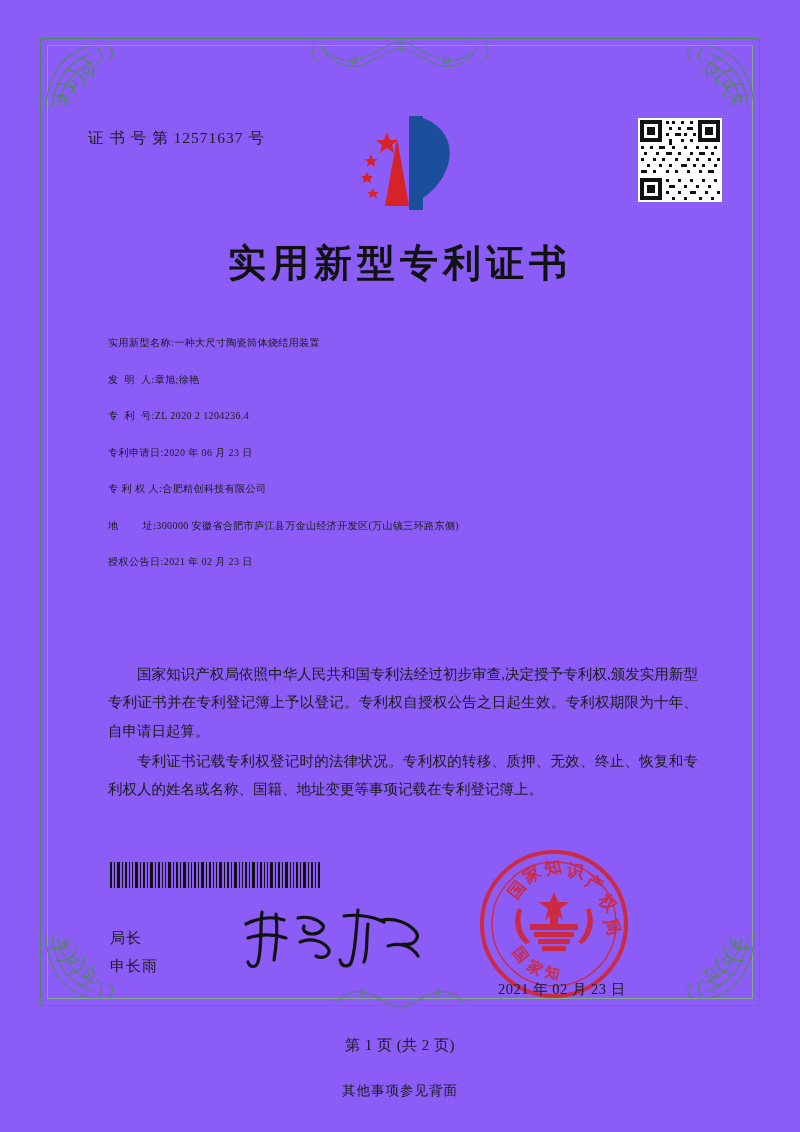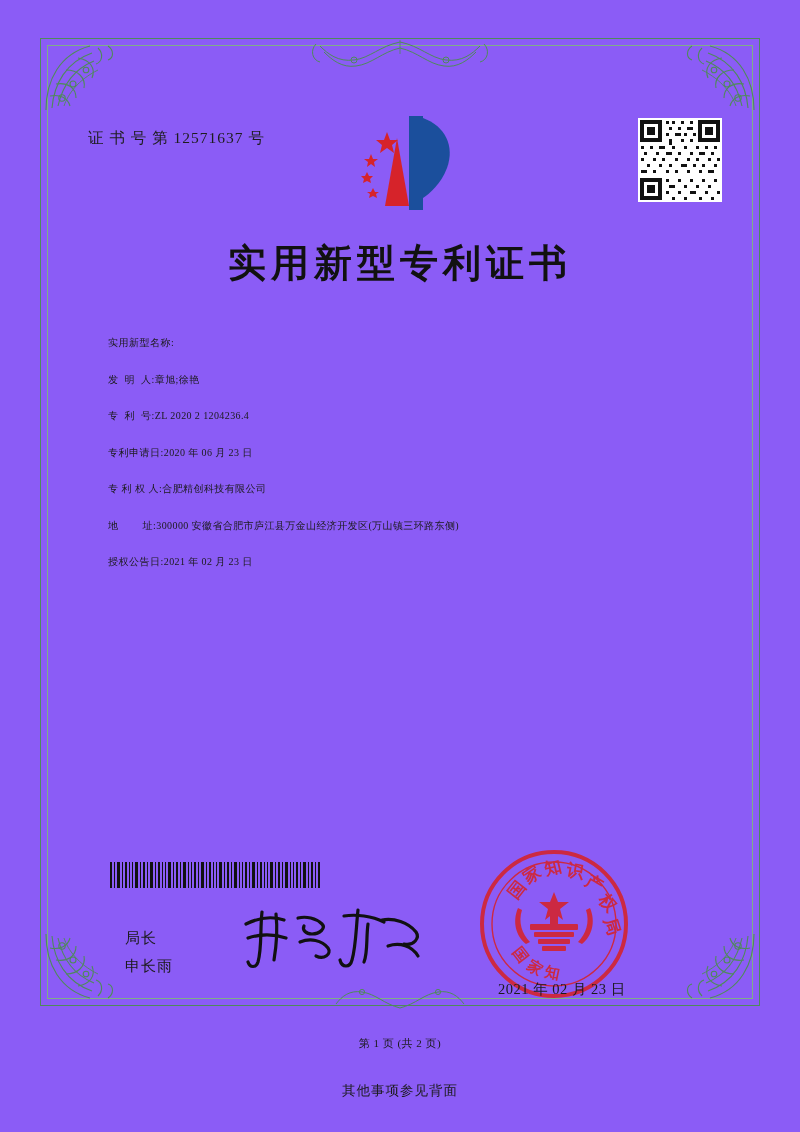--- a/index.html
+++ b/index.html
@@ -168,21 +168,21 @@
     left: 110px;
     top: 862px;
     width: 210px;
     height: 26px;
   }
   .barcode svg { display:block; width:100%; height:100%; }
 
   
   .sig-label {
     position: absolute;
-    left: 125px;
+    left: 110px;
     top: 925px;
     font-size: 15px;
     line-height: 1.85;
     color: #1a1a1a;
     letter-spacing: 1px;
   }
   .sig-hand {
     position: absolute;
     left: 232px;
     top: 898px;
@@ -209,21 +209,21 @@
     color: #1a1a1a;
     letter-spacing: 0.5px;
   }
 
   
   .page-num {
     position: absolute;
     left: 0; right: 0;
     top: 1036px;
     text-align: center;
-    font-size: 11px;
+    font-size: 15px;
     color: #1a1a1a;
     letter-spacing: 0.5px;
   }
   .footer-note {
     position: absolute;
     left: 0; right: 0;
     top: 1082px;
     text-align: center;
     font-size: 13.5px;
     color: #1a1a1a;
@@ -443,20 +443,21 @@
           <rect x="73" y="79" width="3" height="3"></rect>
       </g>
     </svg>
   </div>
 
   <div class="title">实用新型专利证书</div>
 
   <div class="fields">
     <div class="field">
       <span class="f-label">实用新型名称:</span>
+      <span class="f-value">一种大尺寸陶瓷筒体烧结用装置</span>
     </div>
     <div class="field">
       <span class="f-label">发  明  人:</span>
       <span class="f-value">章旭;徐艳</span>
     </div>
     <div class="field">
       <span class="f-label">专  利  号:</span>
       <span class="f-value">ZL 2020 2 1204236.4</span>
     </div>
     <div class="field">
@@ -472,20 +473,24 @@
       <span class="f-value">300000  安徽省合肥市庐江县万金山经济开发区(万山镇三环路东侧)</span>
     </div>
     <div class="field two-col">
       <span class="col-a">
         <span class="f-label">授权公告日:</span>
         <span class="f-value">2021 年 02 月 23 日</span>
       </span>
     </div>
   </div>
 
+  <div class="paras">
+    <p>国家知识产权局依照中华人民共和国专利法经过初步审查,决定授予专利权,颁发实用新型专利证书并在专利登记簿上予以登记。专利权自授权公告之日起生效。专利权期限为十年、自申请日起算。</p>
+    <p>专利证书记载专利权登记时的法律状况。专利权的转移、质押、无效、终止、恢复和专利权人的姓名或名称、国籍、地址变更等事项记载在专利登记簿上。</p>
+  </div>
 
   <div class="barcode">
     <svg viewBox="0 0 210 26" shape-rendering="crispEdges">
       <g fill="#111111">
         <rect x="0" y="0" width="2" height="26"></rect>
           <rect x="4" y="0" width="1" height="26"></rect>
         <rect x="7" y="0" width="3" height="26"></rect>
           <rect x="12" y="0" width="1" height="26"></rect>
         <rect x="15" y="0" width="2" height="26"></rect>
           <rect x="19" y="0" width="1" height="26"></rect>

